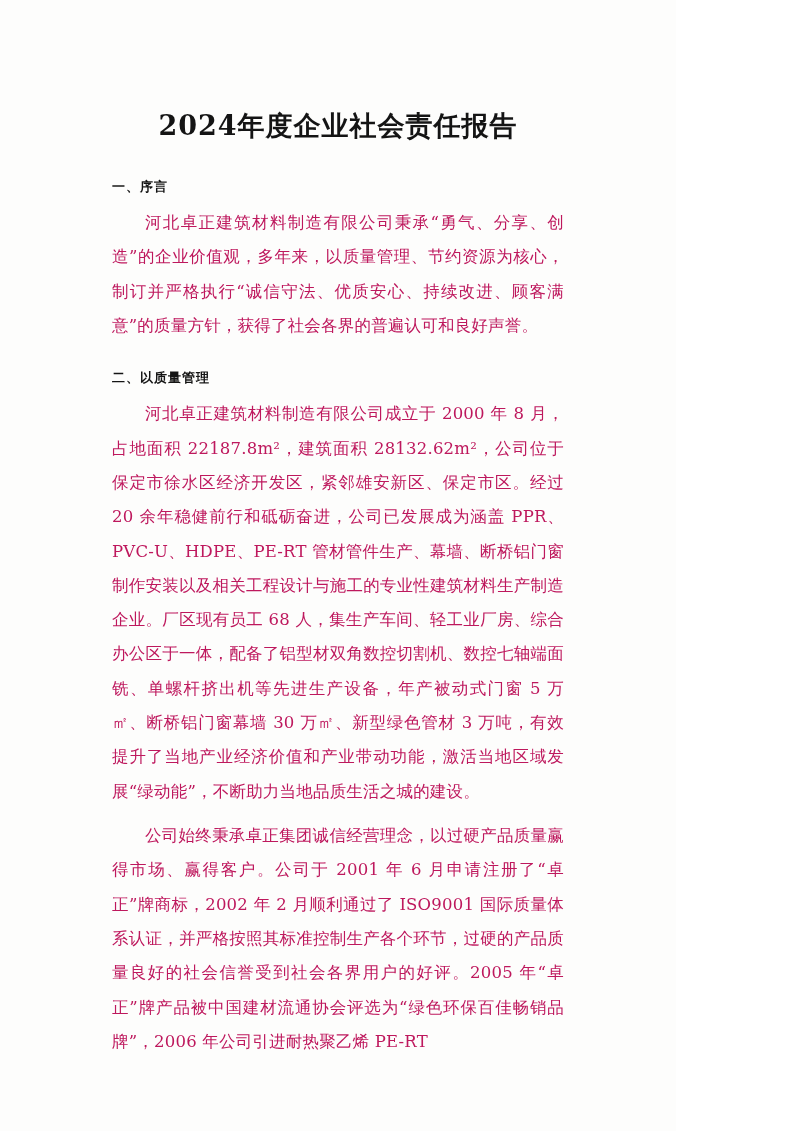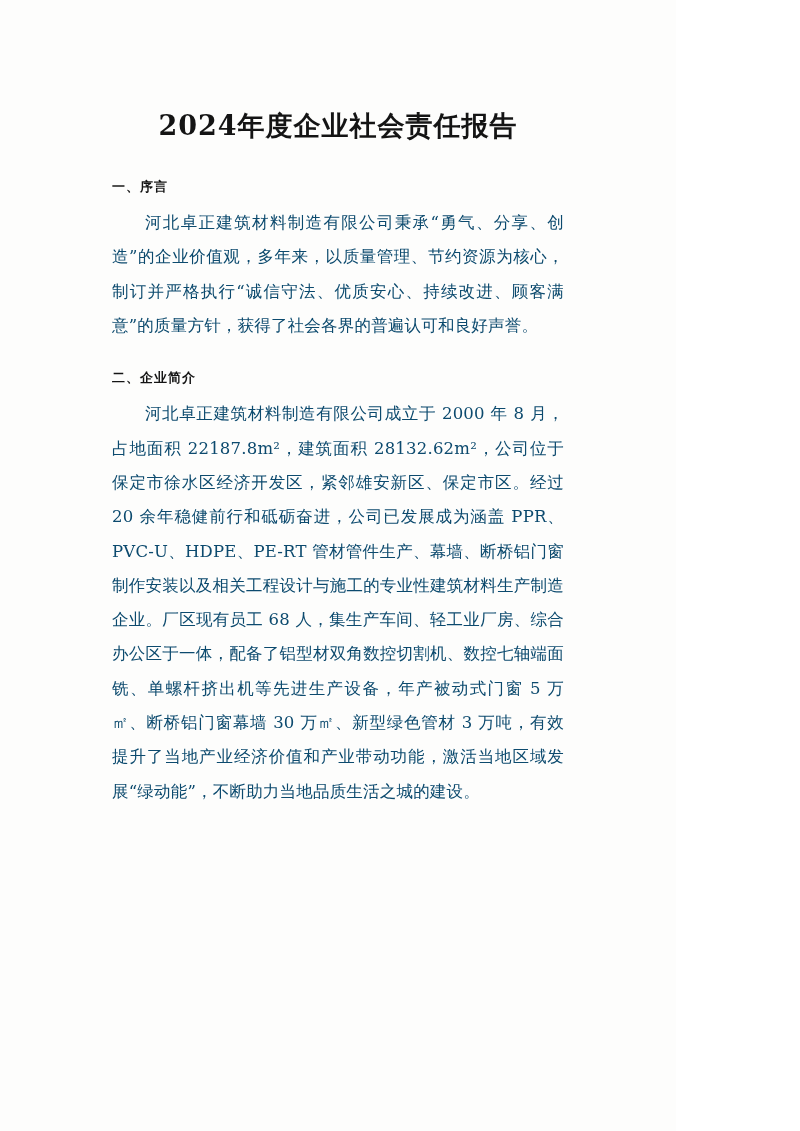--- a/index.html
+++ b/index.html
@@ -38,36 +38,37 @@
     letter-spacing: 1px;
     color: #141414;
   }
   .para {
     font-size: 16.5px;
     line-height: 2.08;
     text-align: justify;
     text-justify: inter-ideograph;
     margin: 0 0 10px 0;
     text-indent: 2em;
-    color: #0c4a6e;
+    color: #be185d;
     letter-spacing: 0.2px;
   }
   .para:last-child {
     margin-bottom: 0;
   }
 </style>
 </head>
 <body>
 
 <div class="page">
 
   <h1 class="doc-title">2024年度企业社会责任报告</h1>
 
   <h2 class="section-heading">一、序言</h2>
 
   <p class="para">河北卓正建筑材料制造有限公司秉承“勇气、分享、创造”的企业价值观，多年来，以质量管理、节约资源为核心，制订并严格执行“诚信守法、优质安心、持续改进、顾客满意”的质量方针，获得了社会各界的普遍认可和良好声誉。</p>
 
-  <h2 class="section-heading">二、企业简介</h2>
+  <h2 class="section-heading">二、以质量管理</h2>
 
   <p class="para">河北卓正建筑材料制造有限公司成立于 2000 年 8 月，占地面积 22187.8m²，建筑面积 28132.62m²，公司位于保定市徐水区经济开发区，紧邻雄安新区、保定市区。经过 20 余年稳健前行和砥砺奋进，公司已发展成为涵盖 PPR、PVC-U、HDPE、PE-RT 管材管件生产、幕墙、断桥铝门窗制作安装以及相关工程设计与施工的专业性建筑材料生产制造企业。厂区现有员工 68 人，集生产车间、轻工业厂房、综合办公区于一体，配备了铝型材双角数控切割机、数控七轴端面铣、单螺杆挤出机等先进生产设备，年产被动式门窗 5 万㎡、断桥铝门窗幕墙 30 万㎡、新型绿色管材 3 万吨，有效提升了当地产业经济价值和产业带动功能，激活当地区域发展“绿动能”，不断助力当地品质生活之城的建设。</p>
 
+  <p class="para">公司始终秉承卓正集团诚信经营理念，以过硬产品质量赢得市场、赢得客户。公司于 2001 年 6 月申请注册了“卓正”牌商标，2002 年 2 月顺利通过了 ISO9001 国际质量体系认证，并严格按照其标准控制生产各个环节，过硬的产品质量良好的社会信誉受到社会各界用户的好评。2005 年“卓正”牌产品被中国建材流通协会评选为“绿色环保百佳畅销品牌”，2006 年公司引进耐热聚乙烯 PE-RT</p>
 
 </div>
 
 </body></html>

